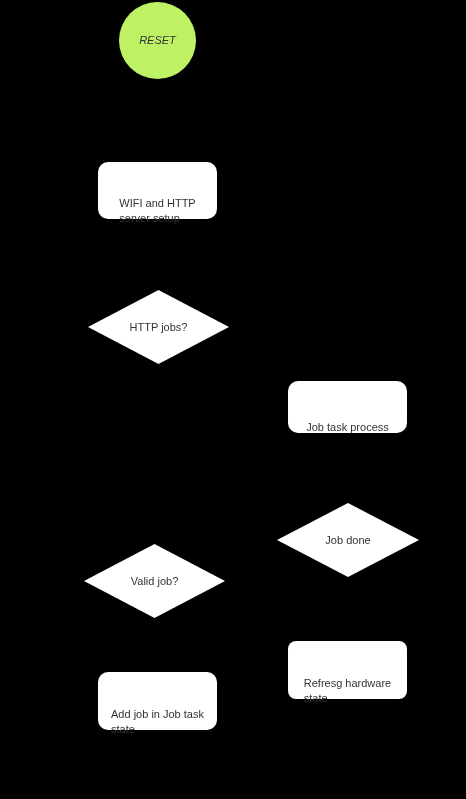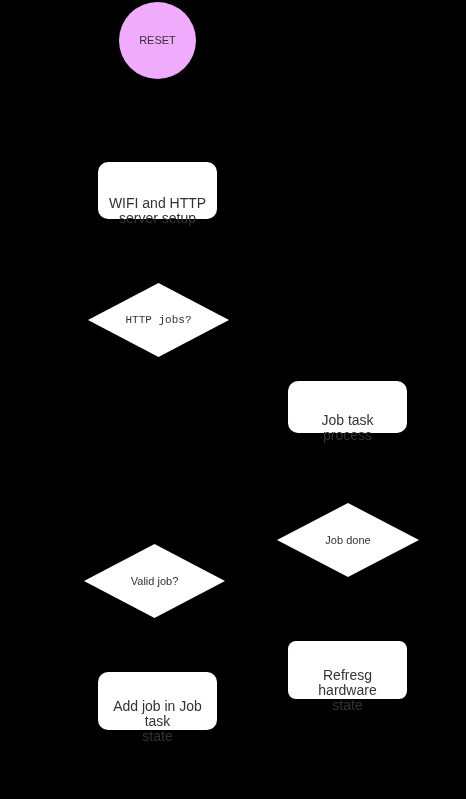--- a/index.html
+++ b/index.html
@@ -22,34 +22,35 @@
   
   .process {
     background: #ffffff;
     border-radius: 10px;
     display: flex;
     align-items: center;
     justify-content: center;
   }
   .process .label {
     color: #333333;
-    font-size: 14px;
+    font-size: 11px;
     line-height: 15px;
-    text-align: center;
+    text-align: left;
     padding: 0 8px;
     white-space: pre-line;
     margin-top: 41px;
   }
   
   .terminator {
-    background: #f0abfc;
+    background: #bef264;
     border-radius: 50%;
     display: flex;
     align-items: center;
     justify-content: center;
+    font-style: italic;
   }
   .terminator .label {
     color: #333333;
     font-size: 11px;
     line-height: 15px;
     text-align: center;
   }
   
   .decision {
     display: flex;
@@ -81,21 +82,21 @@
 
   <div class="node terminator" id="node-0" style="left: 119px; top: 2px; width: 77px; height: 77px;">
     <span class="label">RESET</span>
   </div>
 
   <div class="node process" id="node-1" style="left: 98px; top: 162px; width: 119px; height: 57px;">
     <span class="label">WIFI and HTTP
 server setup</span>
   </div>
 
-  <div class="node decision" id="node-2" style="left: 88px; top: 283px; width: 141px; height: 74px; font-family: Liberation Mono, monospace;">
+  <div class="node decision" id="node-2" style="left: 88px; top: 290px; width: 141px; height: 74px;">
     <span class="diamond-shape"></span>
     <span class="label">HTTP jobs?</span>
   </div>
 
   <div class="node process" id="node-3" style="left: 288px; top: 381px; width: 119px; height: 52px;">
     <span class="label">Job task process</span>
   </div>
 
 
   <div class="node decision" id="node-5" style="left: 277px; top: 503px; width: 142px; height: 74px;">

